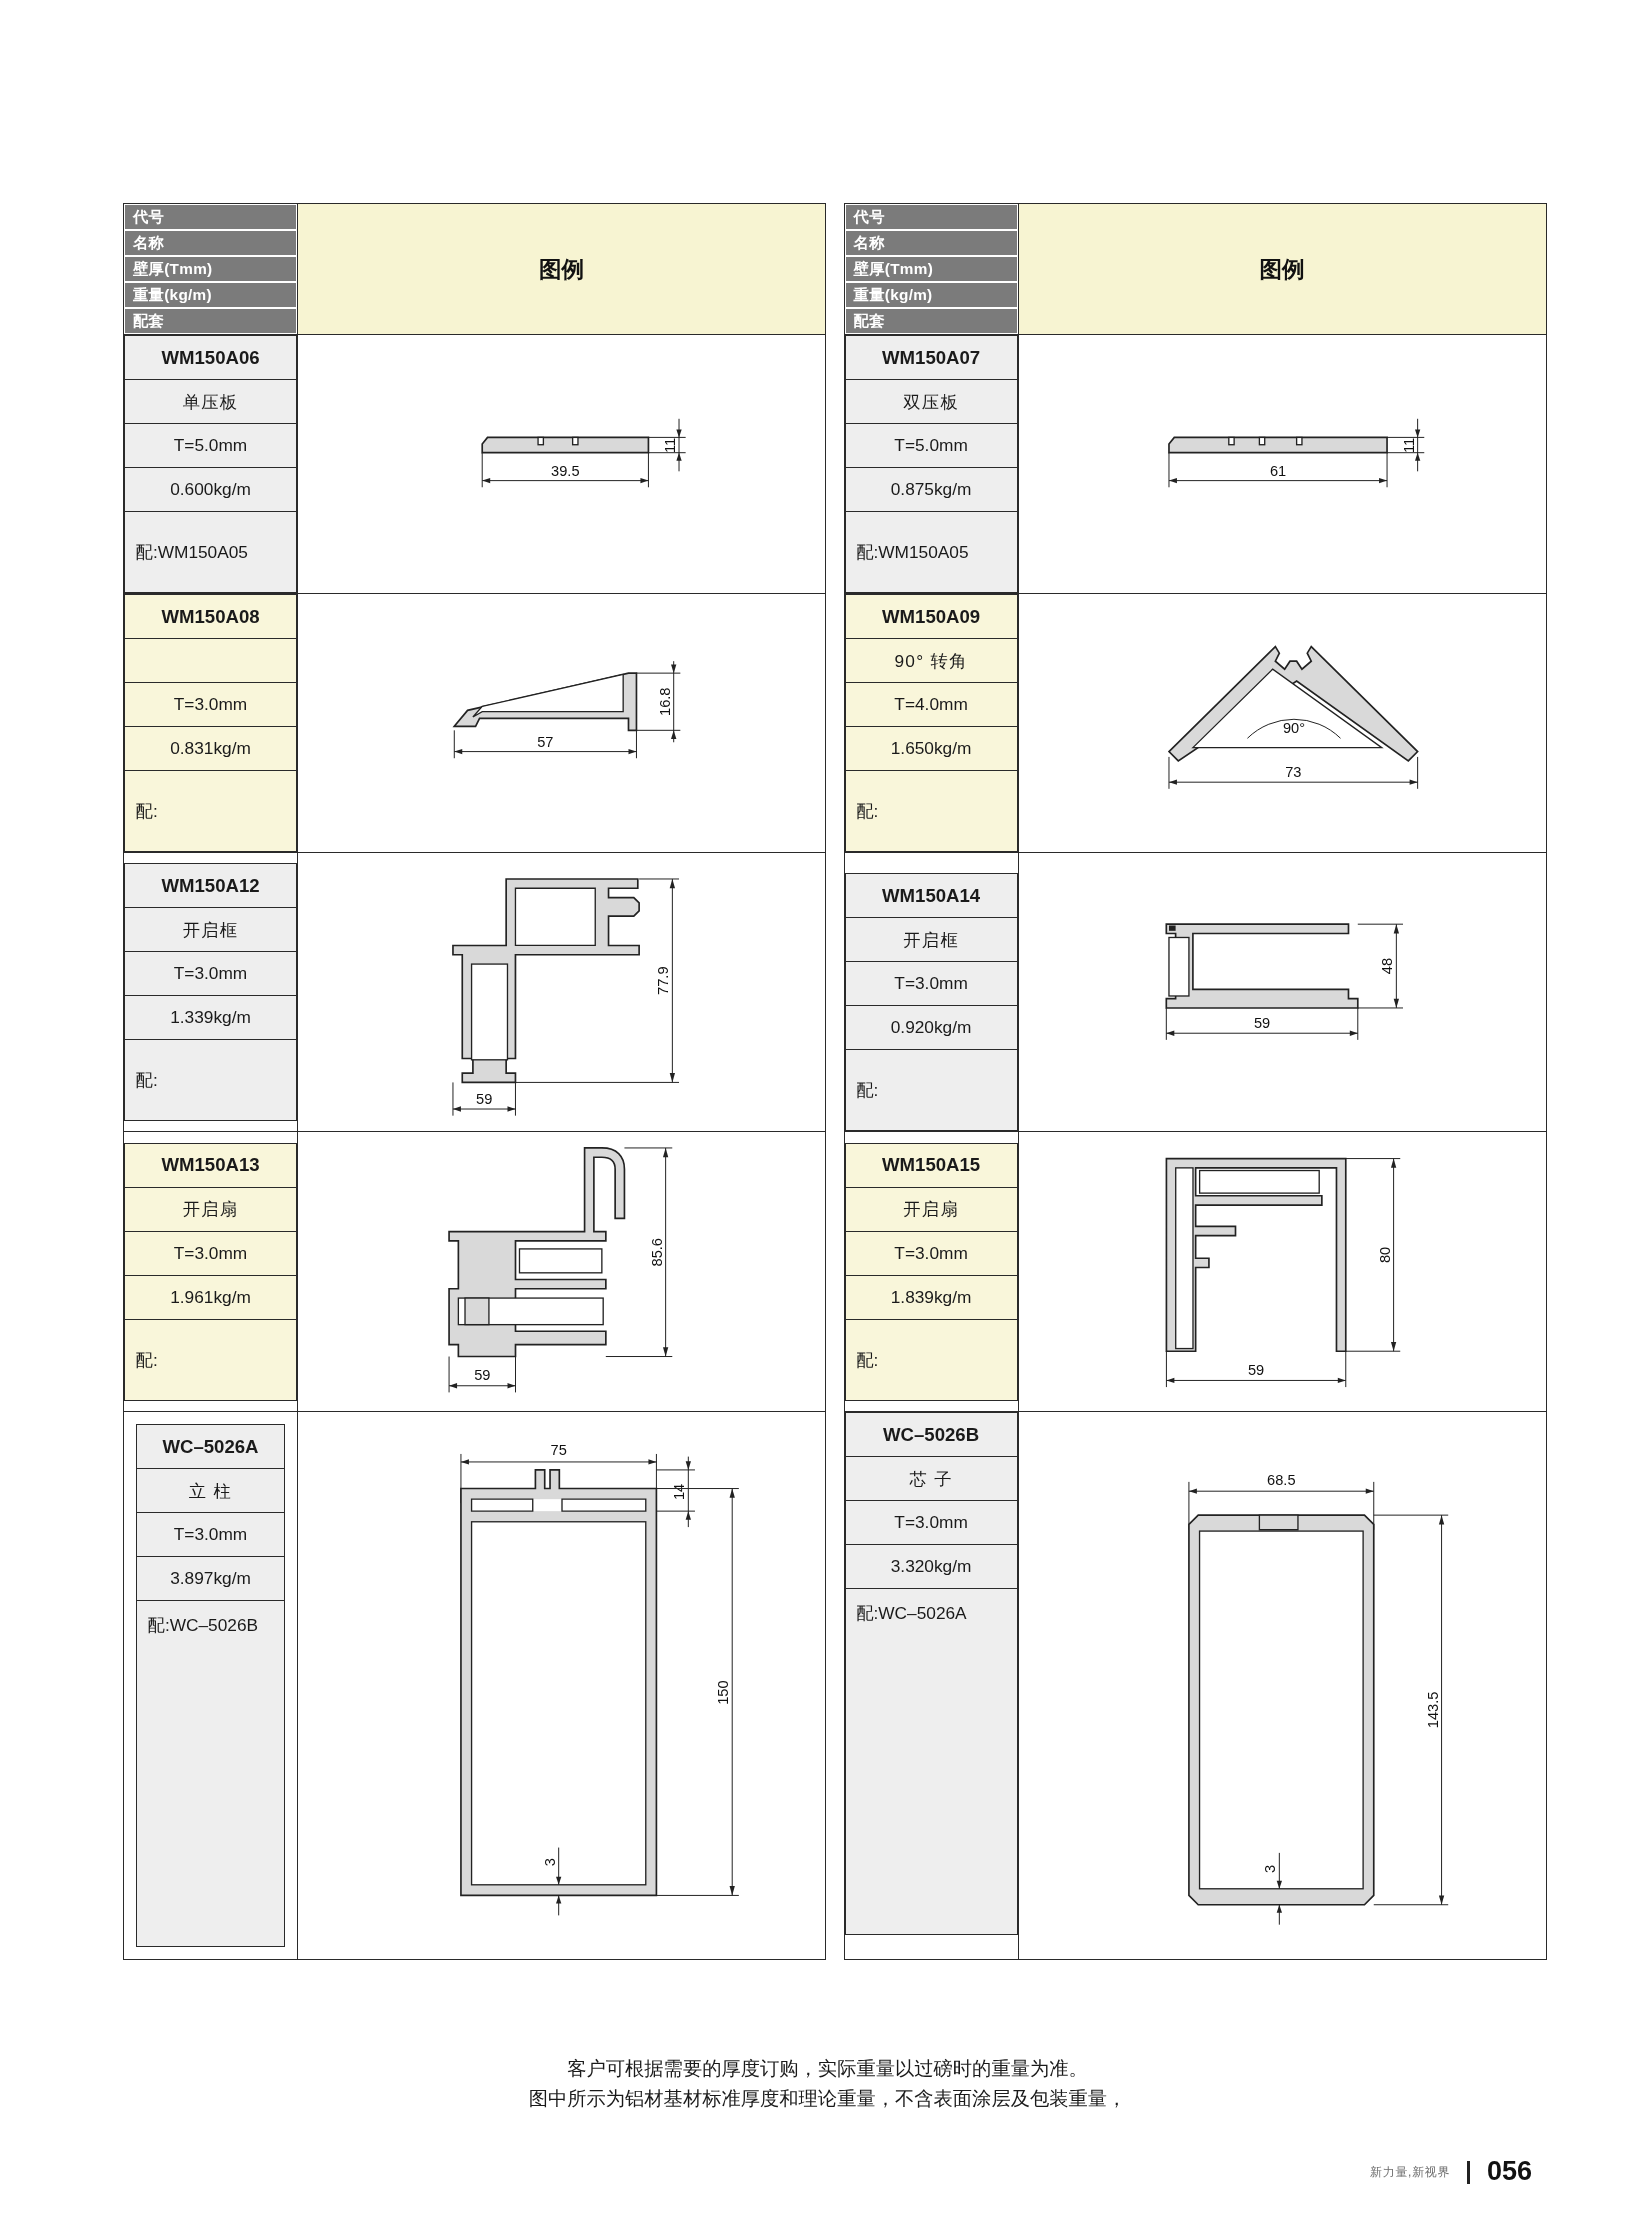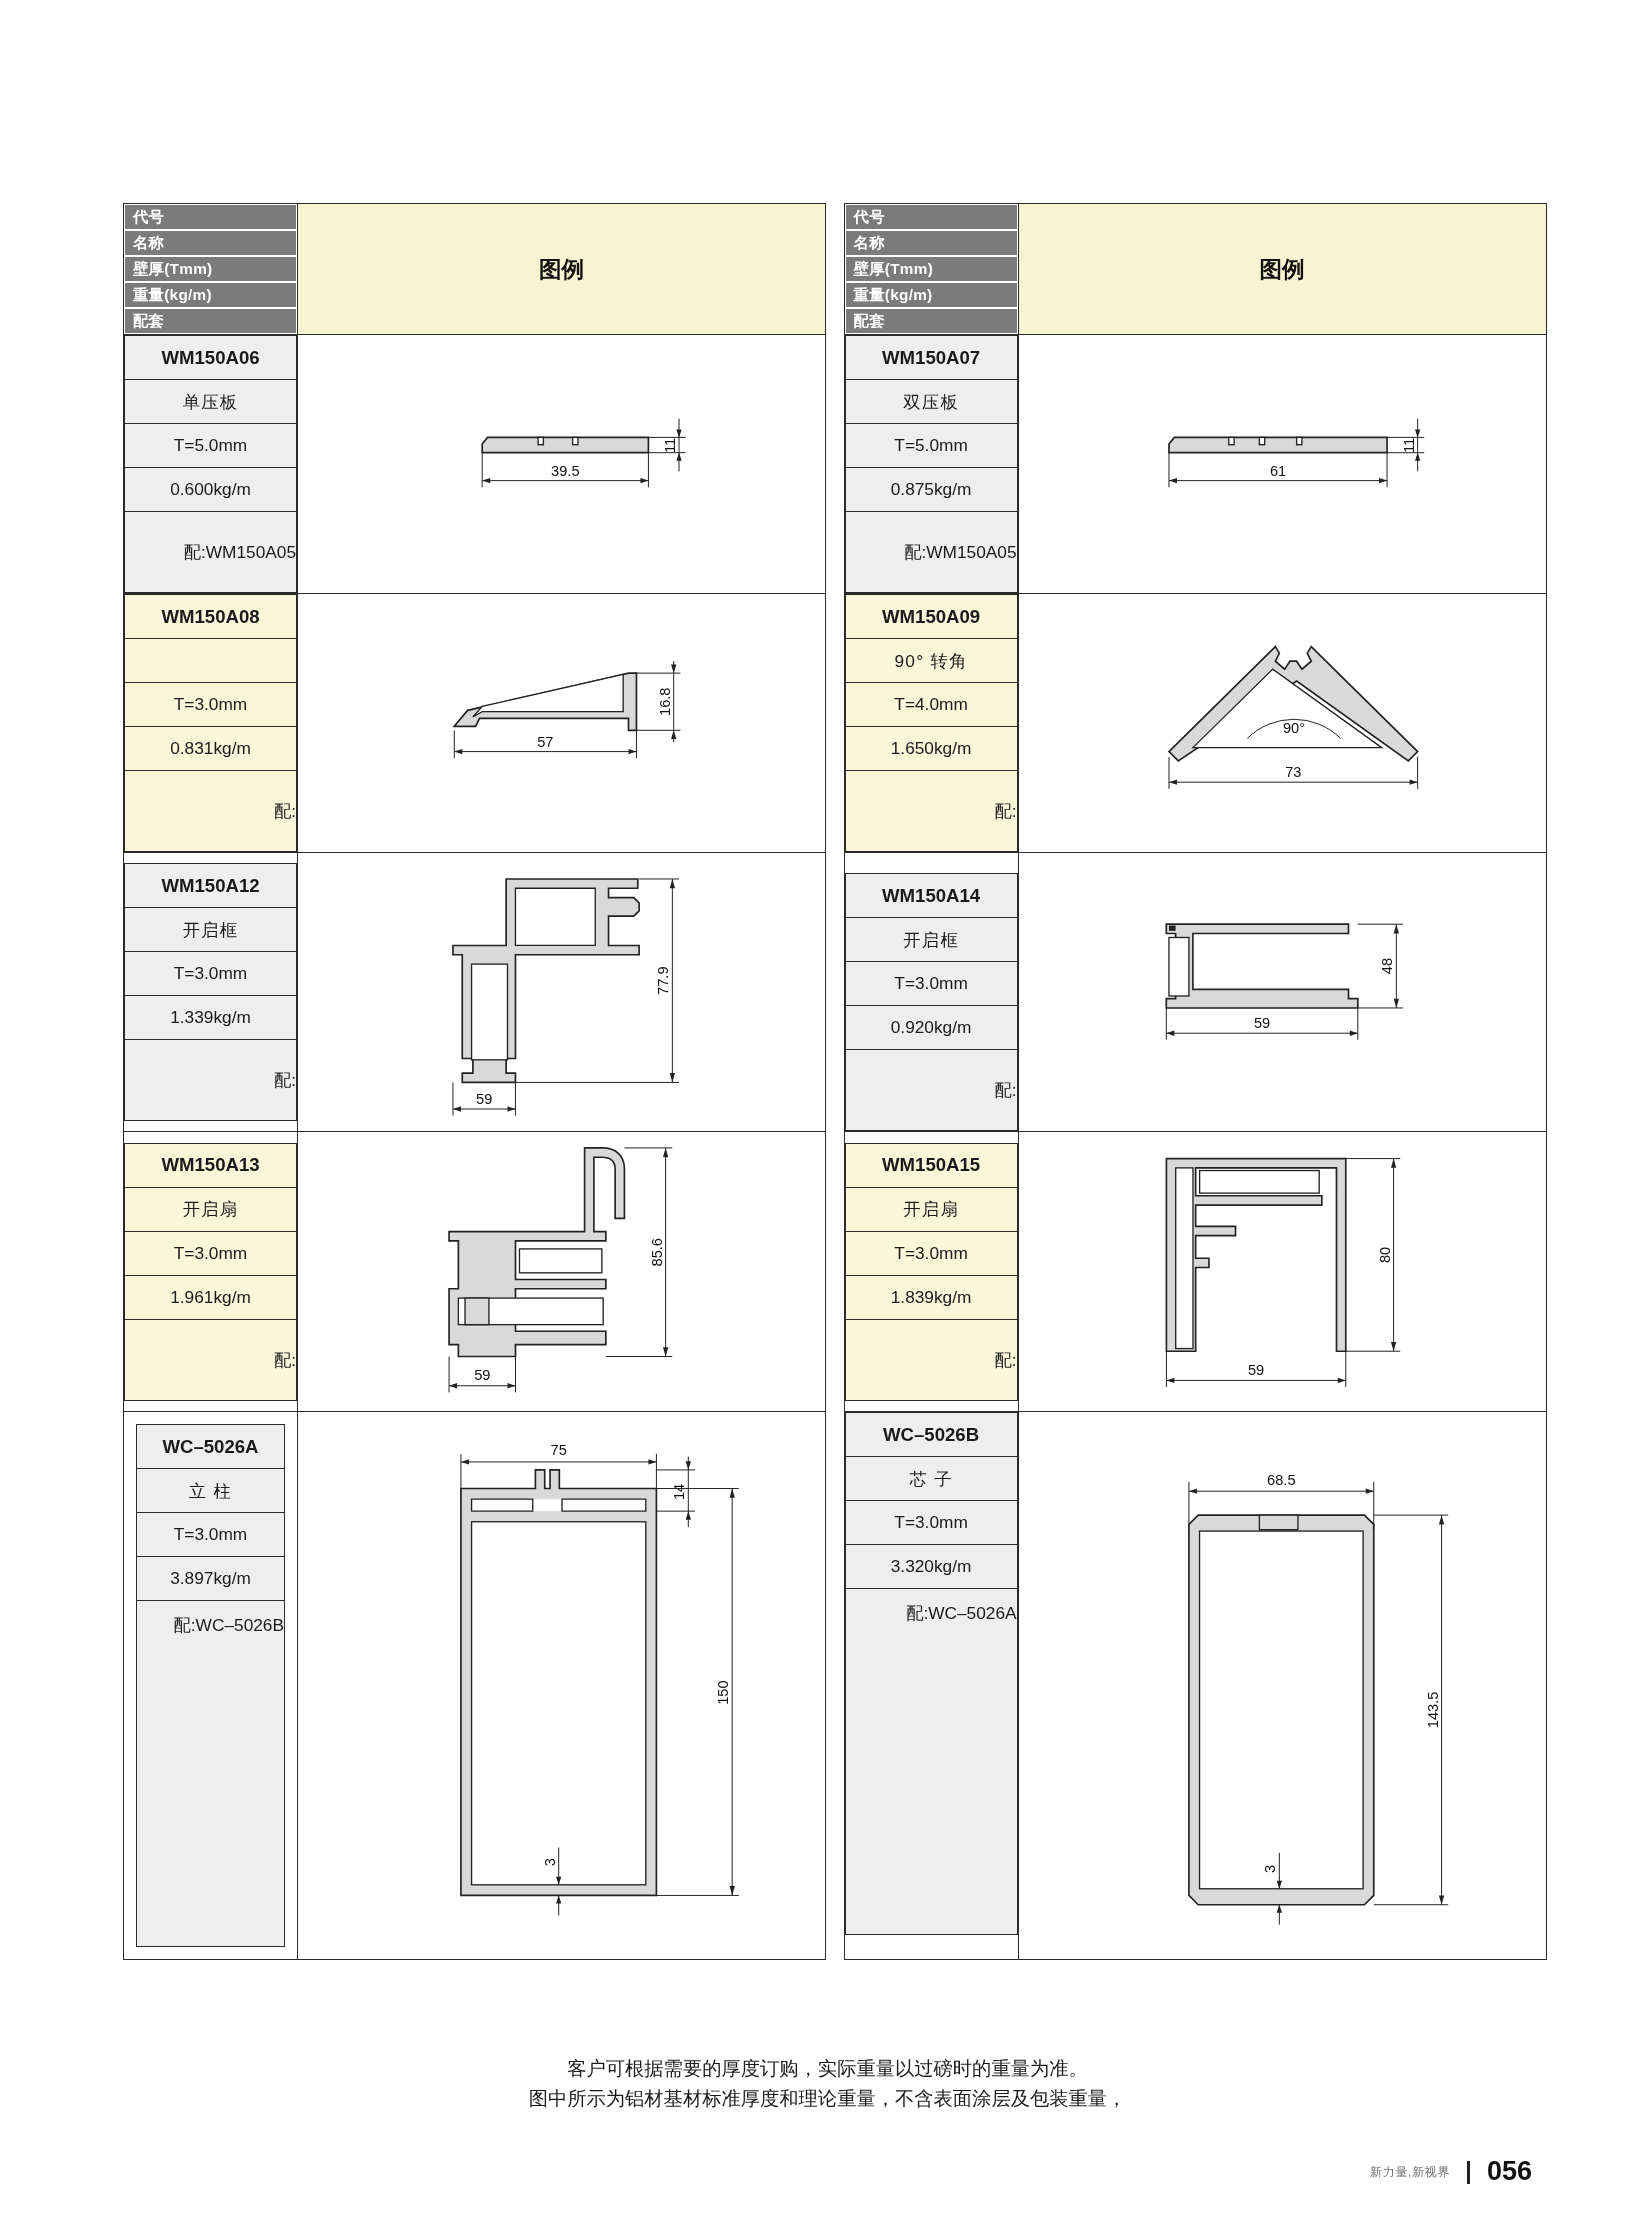--- a/index.html
+++ b/index.html
@@ -66,21 +66,21 @@
     white-space: nowrap;
   }
   .spec-cell.code {
     font-weight: bold;
     font-size: 18.6px;
   }
   .spec-cell.name-cn {
     letter-spacing: 1.3px;
   }
   .spec-cell.fit {
-    text-align: right;
+    text-align: left;
     padding-left: 10.6px;
     font-size: 17.3px;
   }
   .bg-grey { background: #eeeeee; }
   .bg-cream { background: #f9f6da; }
   .fig-cell {
     background: #ffffff;
     text-align: center;
     position: relative;
   }

